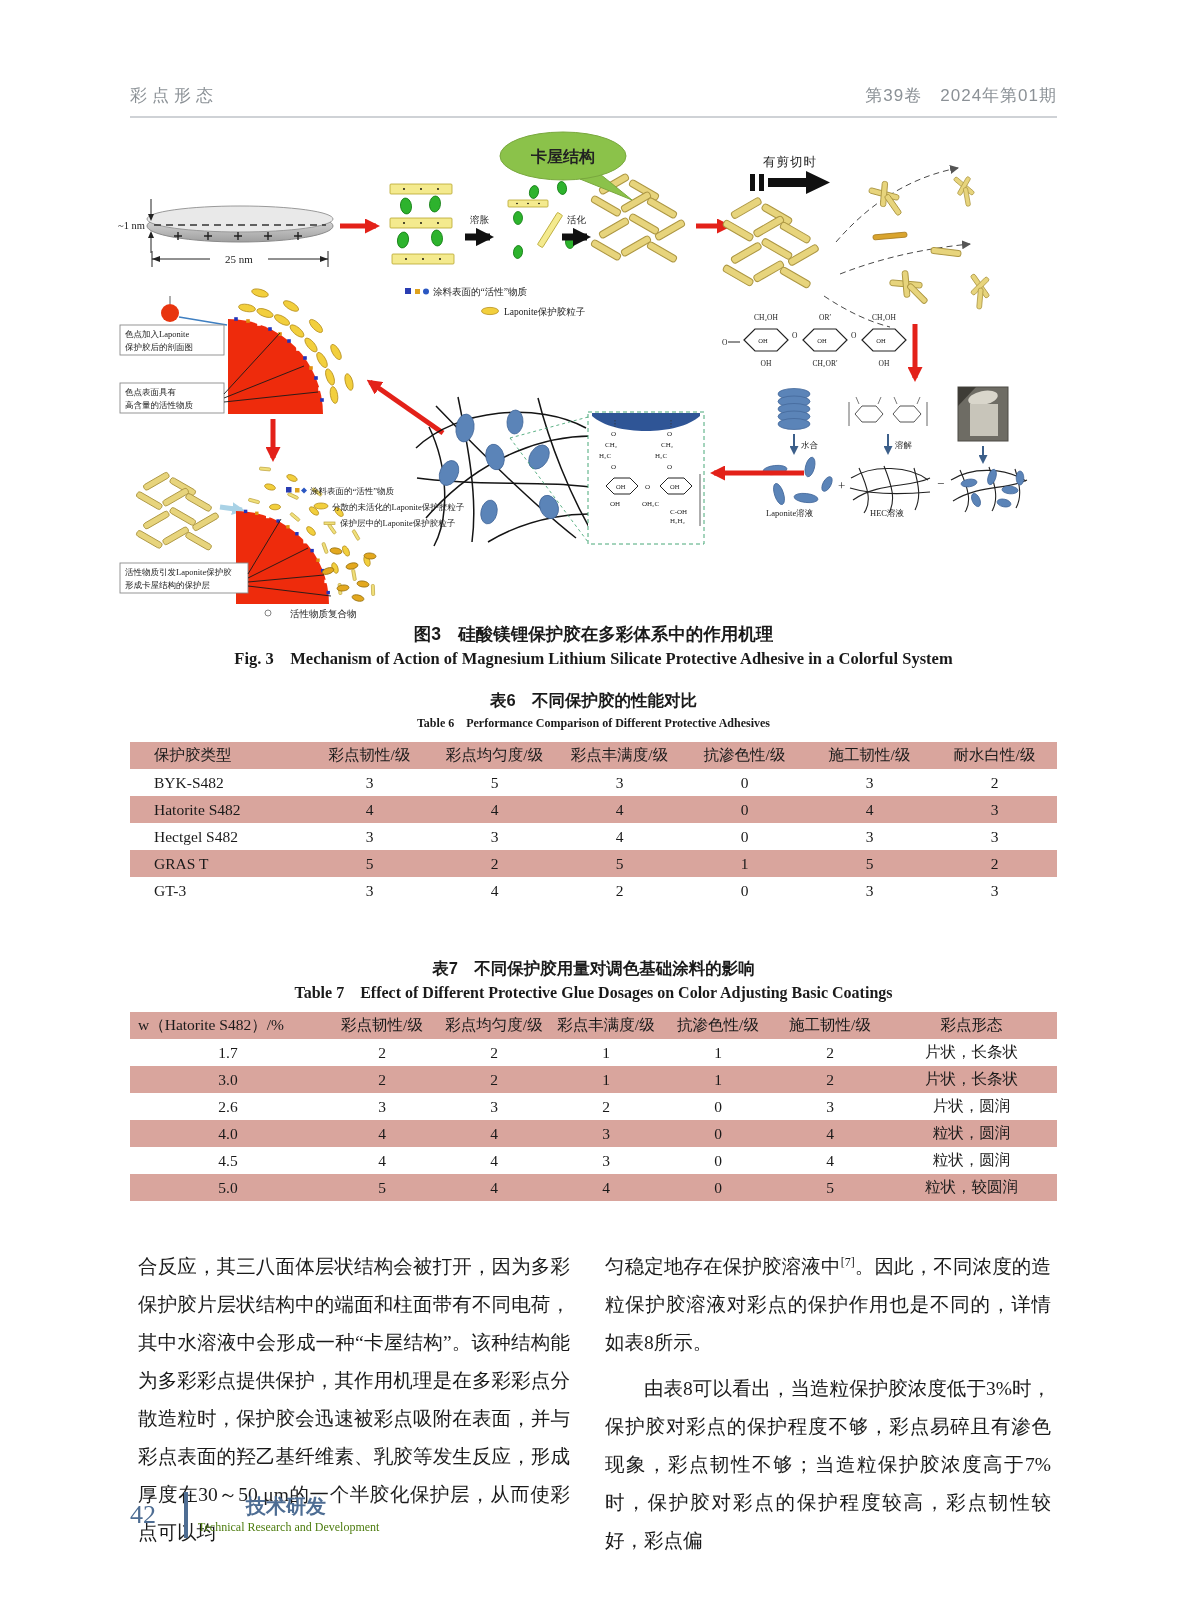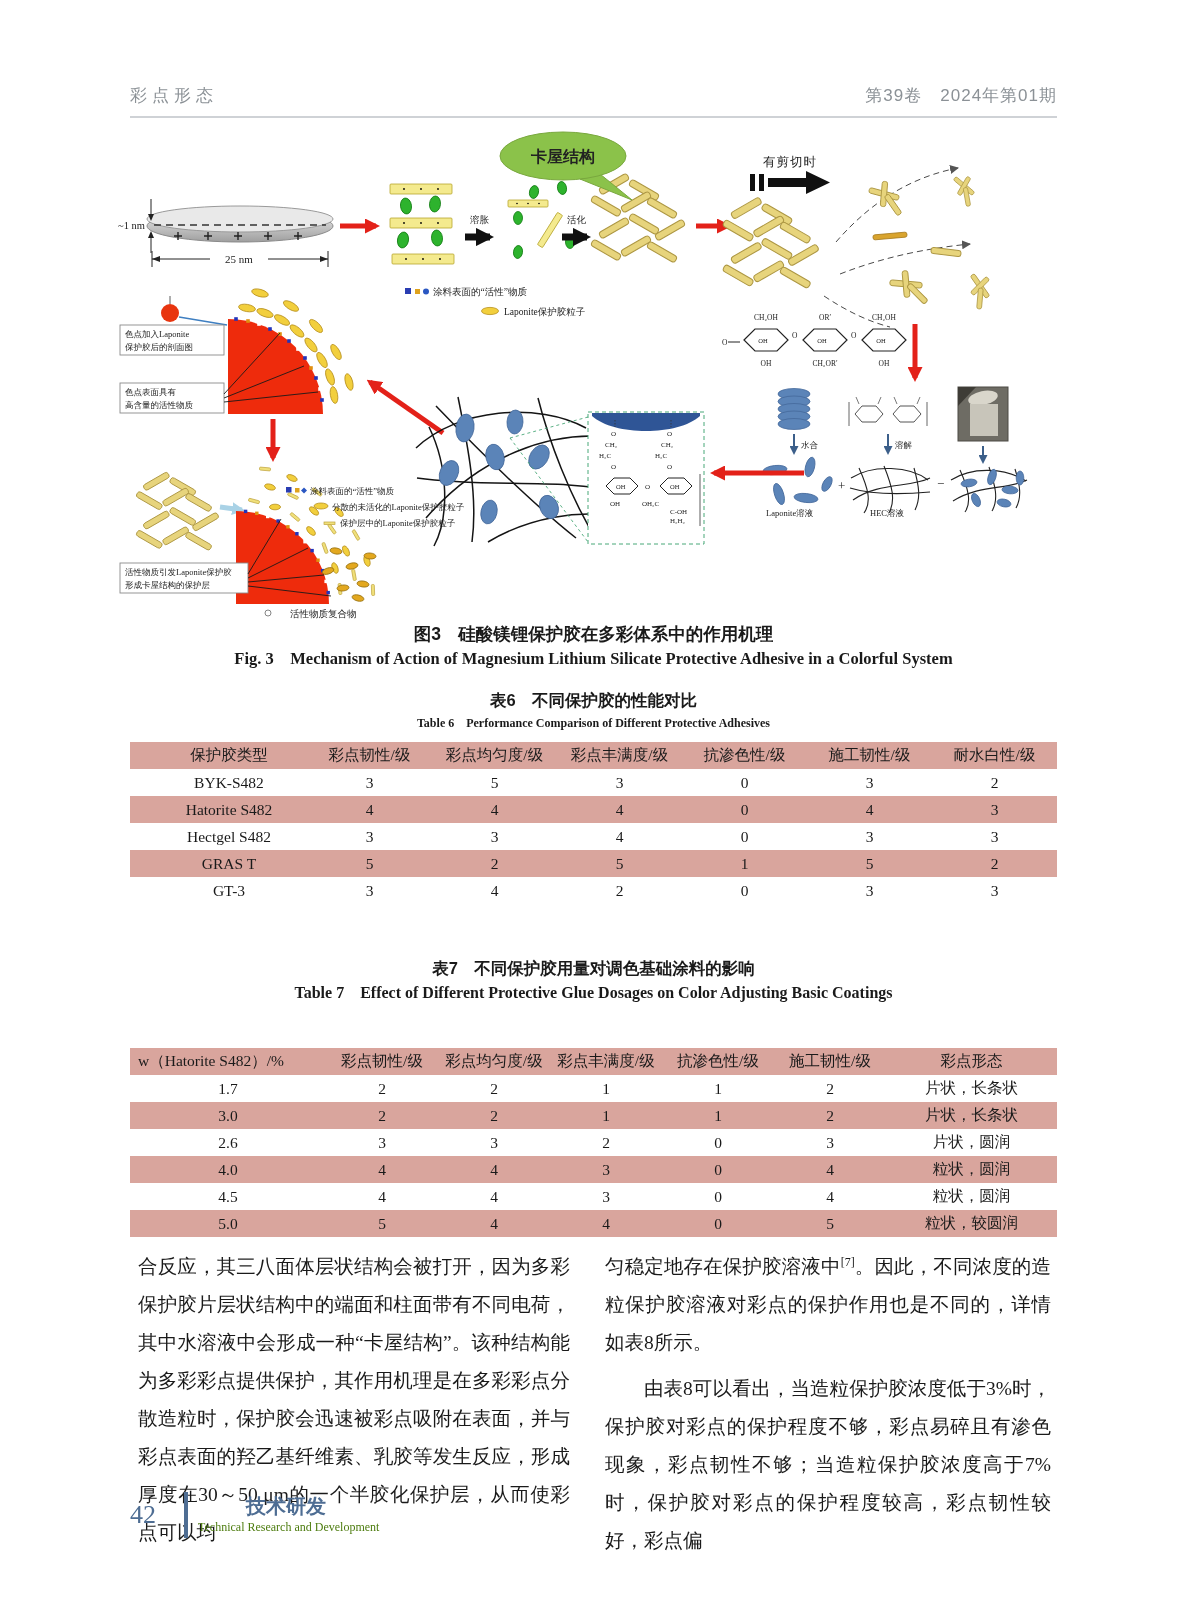--- a/index.html
+++ b/index.html
@@ -37,26 +37,26 @@
   .cap-zh{top:622px;font-size:17.5px;font-family:"Liberation Sans",sans-serif;}
   .cap-en{top:648px;font-size:16.5px;}
   .t6-zh{top:690px;font-size:16.5px;font-family:"Liberation Sans",sans-serif;}
   .t6-en{top:715px;font-size:12px;}
   .t7-zh{top:958px;font-size:16.5px;font-family:"Liberation Sans",sans-serif;}
   .t7-en{top:983px;font-size:16px;}
 
   
   table{position:absolute;left:130px;width:927px;border-collapse:collapse;
         table-layout:fixed;font-size:15.5px;}
-  #table6{top:742px;} #table7{top:1012px;margin-top:36px;}
+  #table6{top:742px;} #table7{top:1012px;}
   th,td{font-weight:normal;height:27px;text-align:center;padding:0 3px;
         overflow:hidden;white-space:nowrap;}
   thead tr{background:#d9a59d;}
   tbody tr.alt{background:#d9a59d;}
-  #table6 th:first-child,#table6 td:first-child{width:150px;text-align:center;padding-left:24px;}
+  #table6 th:first-child,#table6 td:first-child{width:150px;text-align:left;padding-left:24px;}
   #table7 th:first-child{width:185px;text-align:left;padding-left:8px;}
   #table7 td:first-child{width:185px;}
   #table7 th:last-child,#table7 td:last-child{width:165px;}
 
   
   .col{position:absolute;top:1240px;font-size:19.5px;line-height:38px;
        text-align:justify;}
   .col-left{left:130px;width:448px;}
   .col-right{left:597px;width:462px;}
   .col p{margin:8px;}

